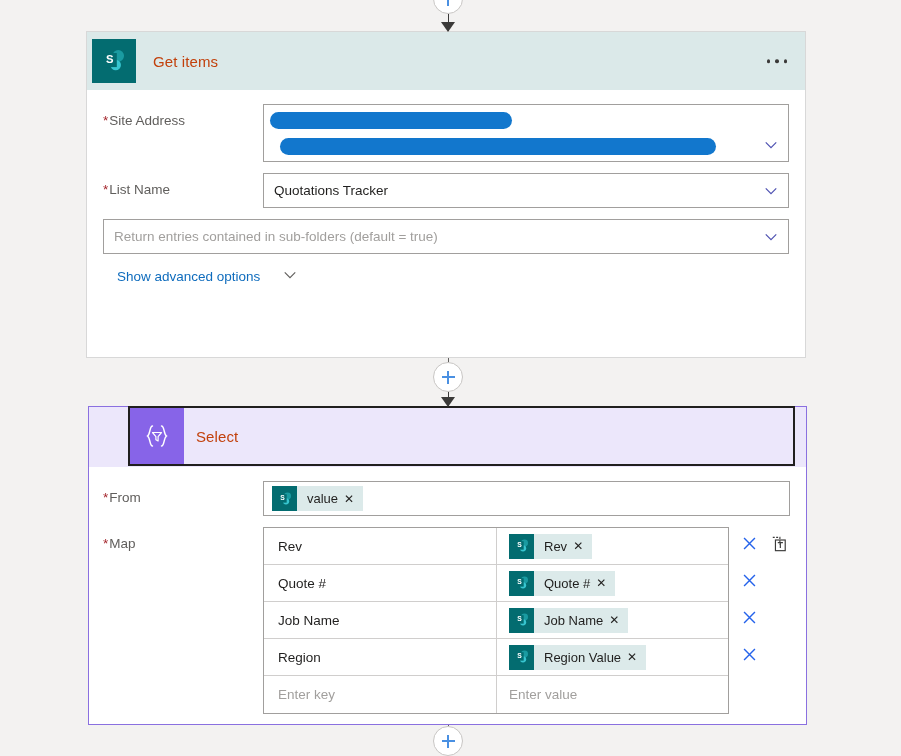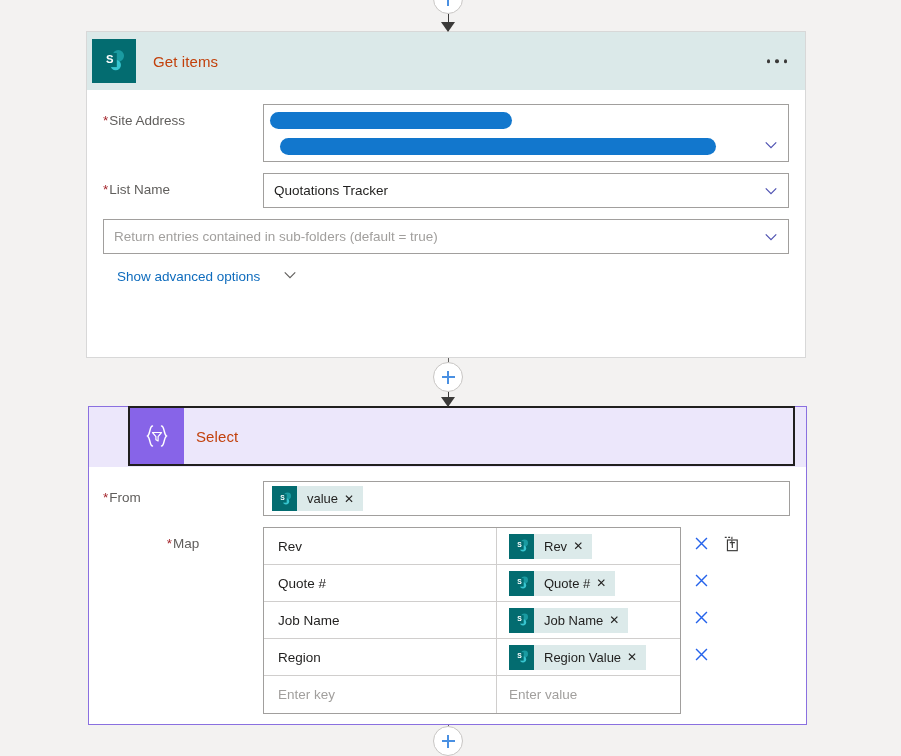--- a/index.html
+++ b/index.html
@@ -254,21 +254,21 @@
   .token .tk-x {
     padding-right: 9px;
     color: #201f1e;
     font-size: 12px;
     cursor: pointer;
   }
 
   
   .map-wrap { display: flex; align-items: flex-start; }
   .map-table {
-    width: 418px;
+    width: 466px;
     border: 1px solid #a19f9d;
     flex: none;
     background: #fff;
   }
   .map-row {
     display: flex;
     height: 37px;
     border-bottom: 1px solid #d0cecd;
   }
   .map-row:last-child { border-bottom: none; }
@@ -429,21 +429,21 @@
                 <rect x="4" y="7.5" width="15" height="15" fill="#036c70"></rect>
                 <text x="11.5" y="18.6" font-family="Liberation Sans, sans-serif" font-size="12" font-weight="bold" fill="#ffffff" text-anchor="middle">S</text>
               </svg>
             </span>
             <span class="tk-text">value</span>
             <span class="tk-x">✕</span>
           </span>
         </div>
       </div>
 
-      <div class="field-row" style="text-align:center;">
+      <div class="field-row" style="">
         <div class="sel-label">
           <span class="req-star">*</span><span>Map</span>
         </div>
 
         <div class="map-wrap">
           <div class="map-table">
 
             <div class="map-row">
               <div class="map-key">Rev</div>
               <div class="map-val">

